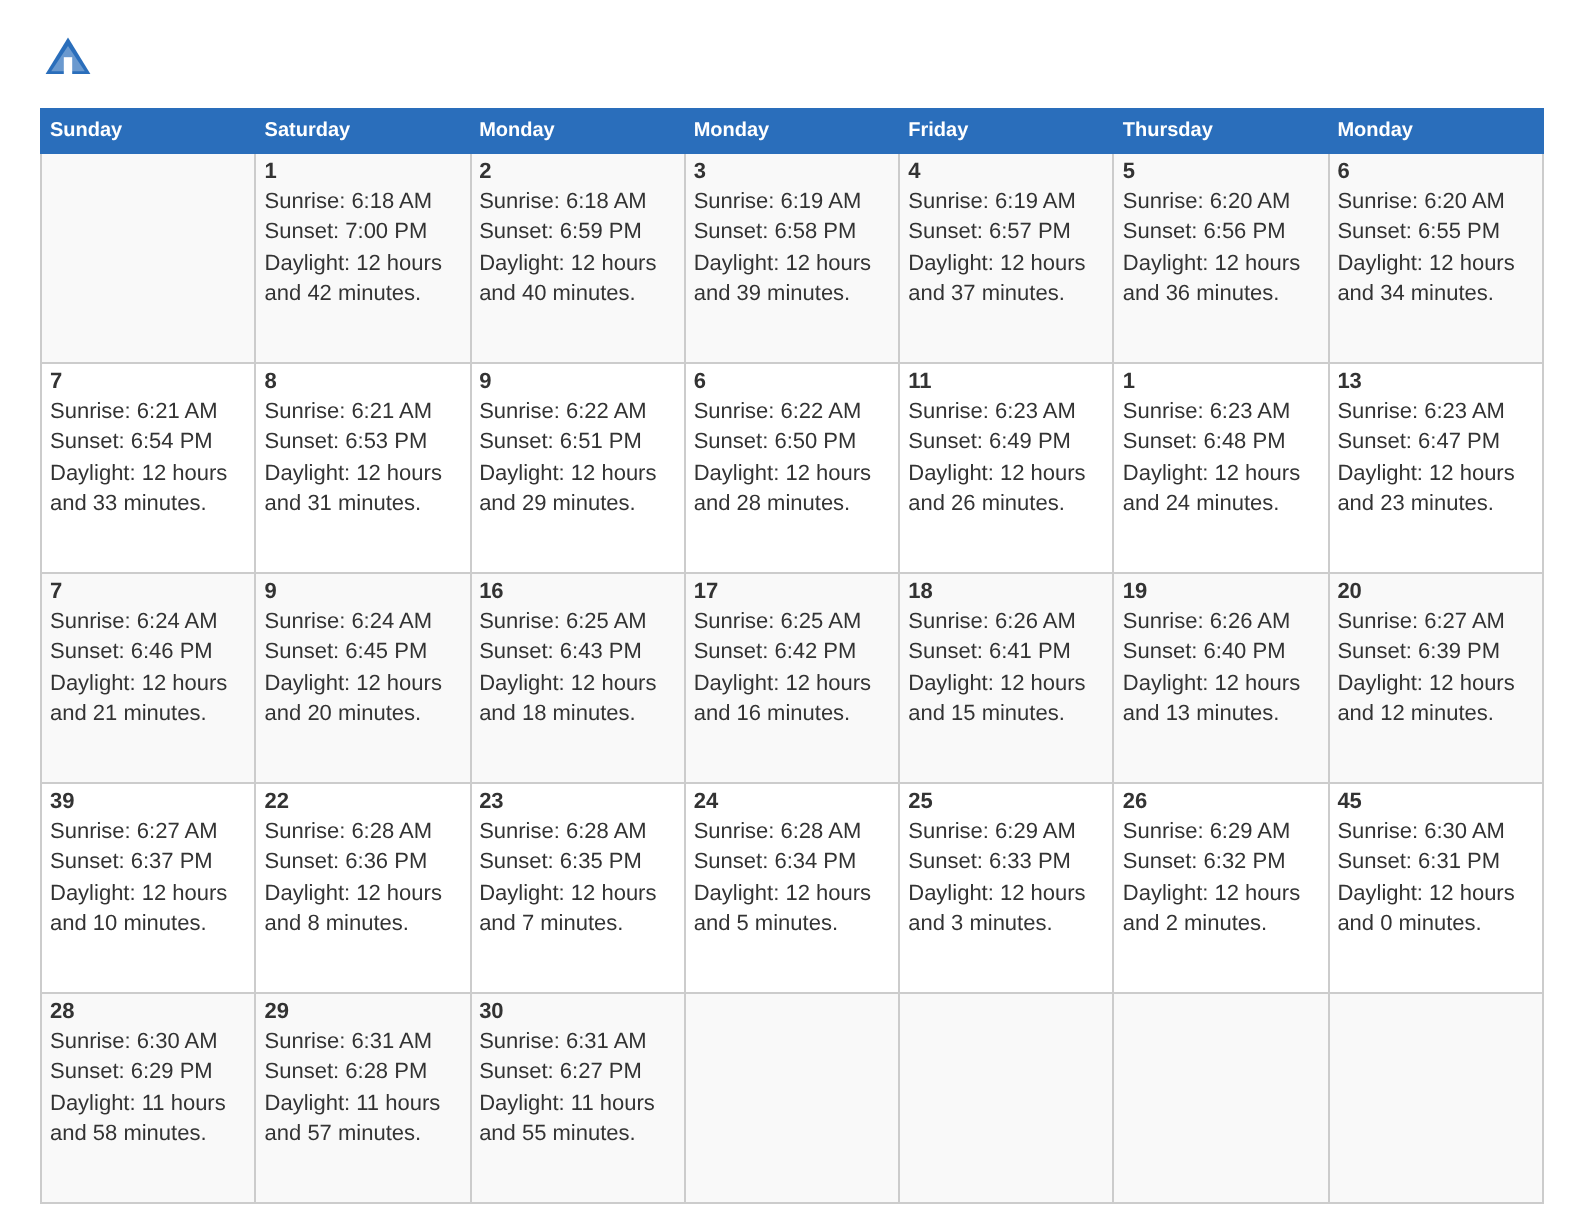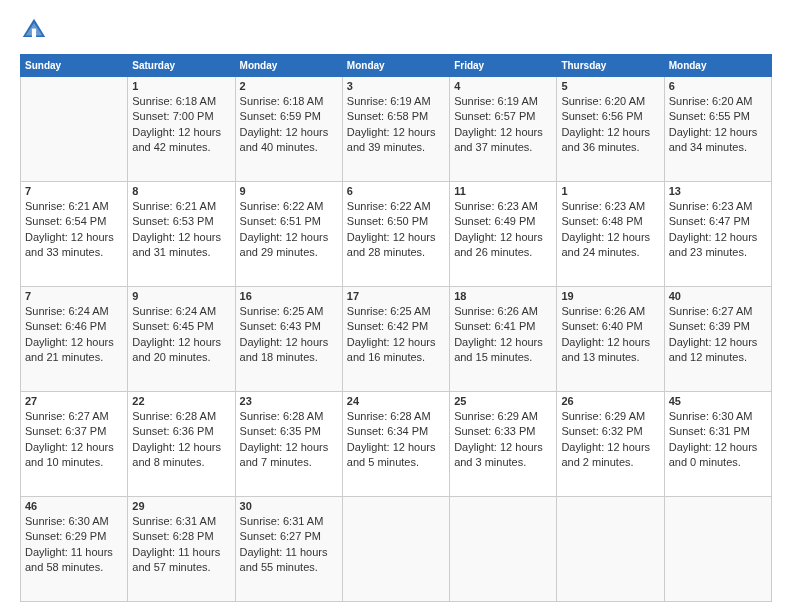--- a/index.html
+++ b/index.html
@@ -270,30 +270,30 @@
 and 15 minutes.</div>
           </td>
           <td>
             <span class="day-num">19</span>
             <div class="day-info" style="white-space: pre-line;">Sunrise: 6:26 AM
 Sunset: 6:40 PM
 Daylight: 12 hours
 and 13 minutes.</div>
           </td>
           <td>
-            <span class="day-num">40</span>
+            <span class="day-num">20</span>
             <div class="day-info" style="white-space: pre-line;">Sunrise: 6:27 AM
 Sunset: 6:39 PM
 Daylight: 12 hours
 and 12 minutes.</div>
           </td>
         </tr>
         <tr>
           <td>
-            <span class="day-num">27</span>
+            <span class="day-num">39</span>
             <div class="day-info" style="white-space: pre-line;">Sunrise: 6:27 AM
 Sunset: 6:37 PM
 Daylight: 12 hours
 and 10 minutes.</div>
           </td>
           <td>
             <span class="day-num">22</span>
             <div class="day-info" style="white-space: pre-line;">Sunrise: 6:28 AM
 Sunset: 6:36 PM
 Daylight: 12 hours
@@ -330,21 +330,21 @@
           <td>
             <span class="day-num">45</span>
             <div class="day-info" style="white-space: pre-line;">Sunrise: 6:30 AM
 Sunset: 6:31 PM
 Daylight: 12 hours
 and 0 minutes.</div>
           </td>
         </tr>
         <tr>
           <td>
-            <span class="day-num">46</span>
+            <span class="day-num">28</span>
             <div class="day-info" style="white-space: pre-line;">Sunrise: 6:30 AM
 Sunset: 6:29 PM
 Daylight: 11 hours
 and 58 minutes.</div>
           </td>
           <td>
             <span class="day-num">29</span>
             <div class="day-info" style="white-space: pre-line;">Sunrise: 6:31 AM
 Sunset: 6:28 PM
 Daylight: 11 hours

